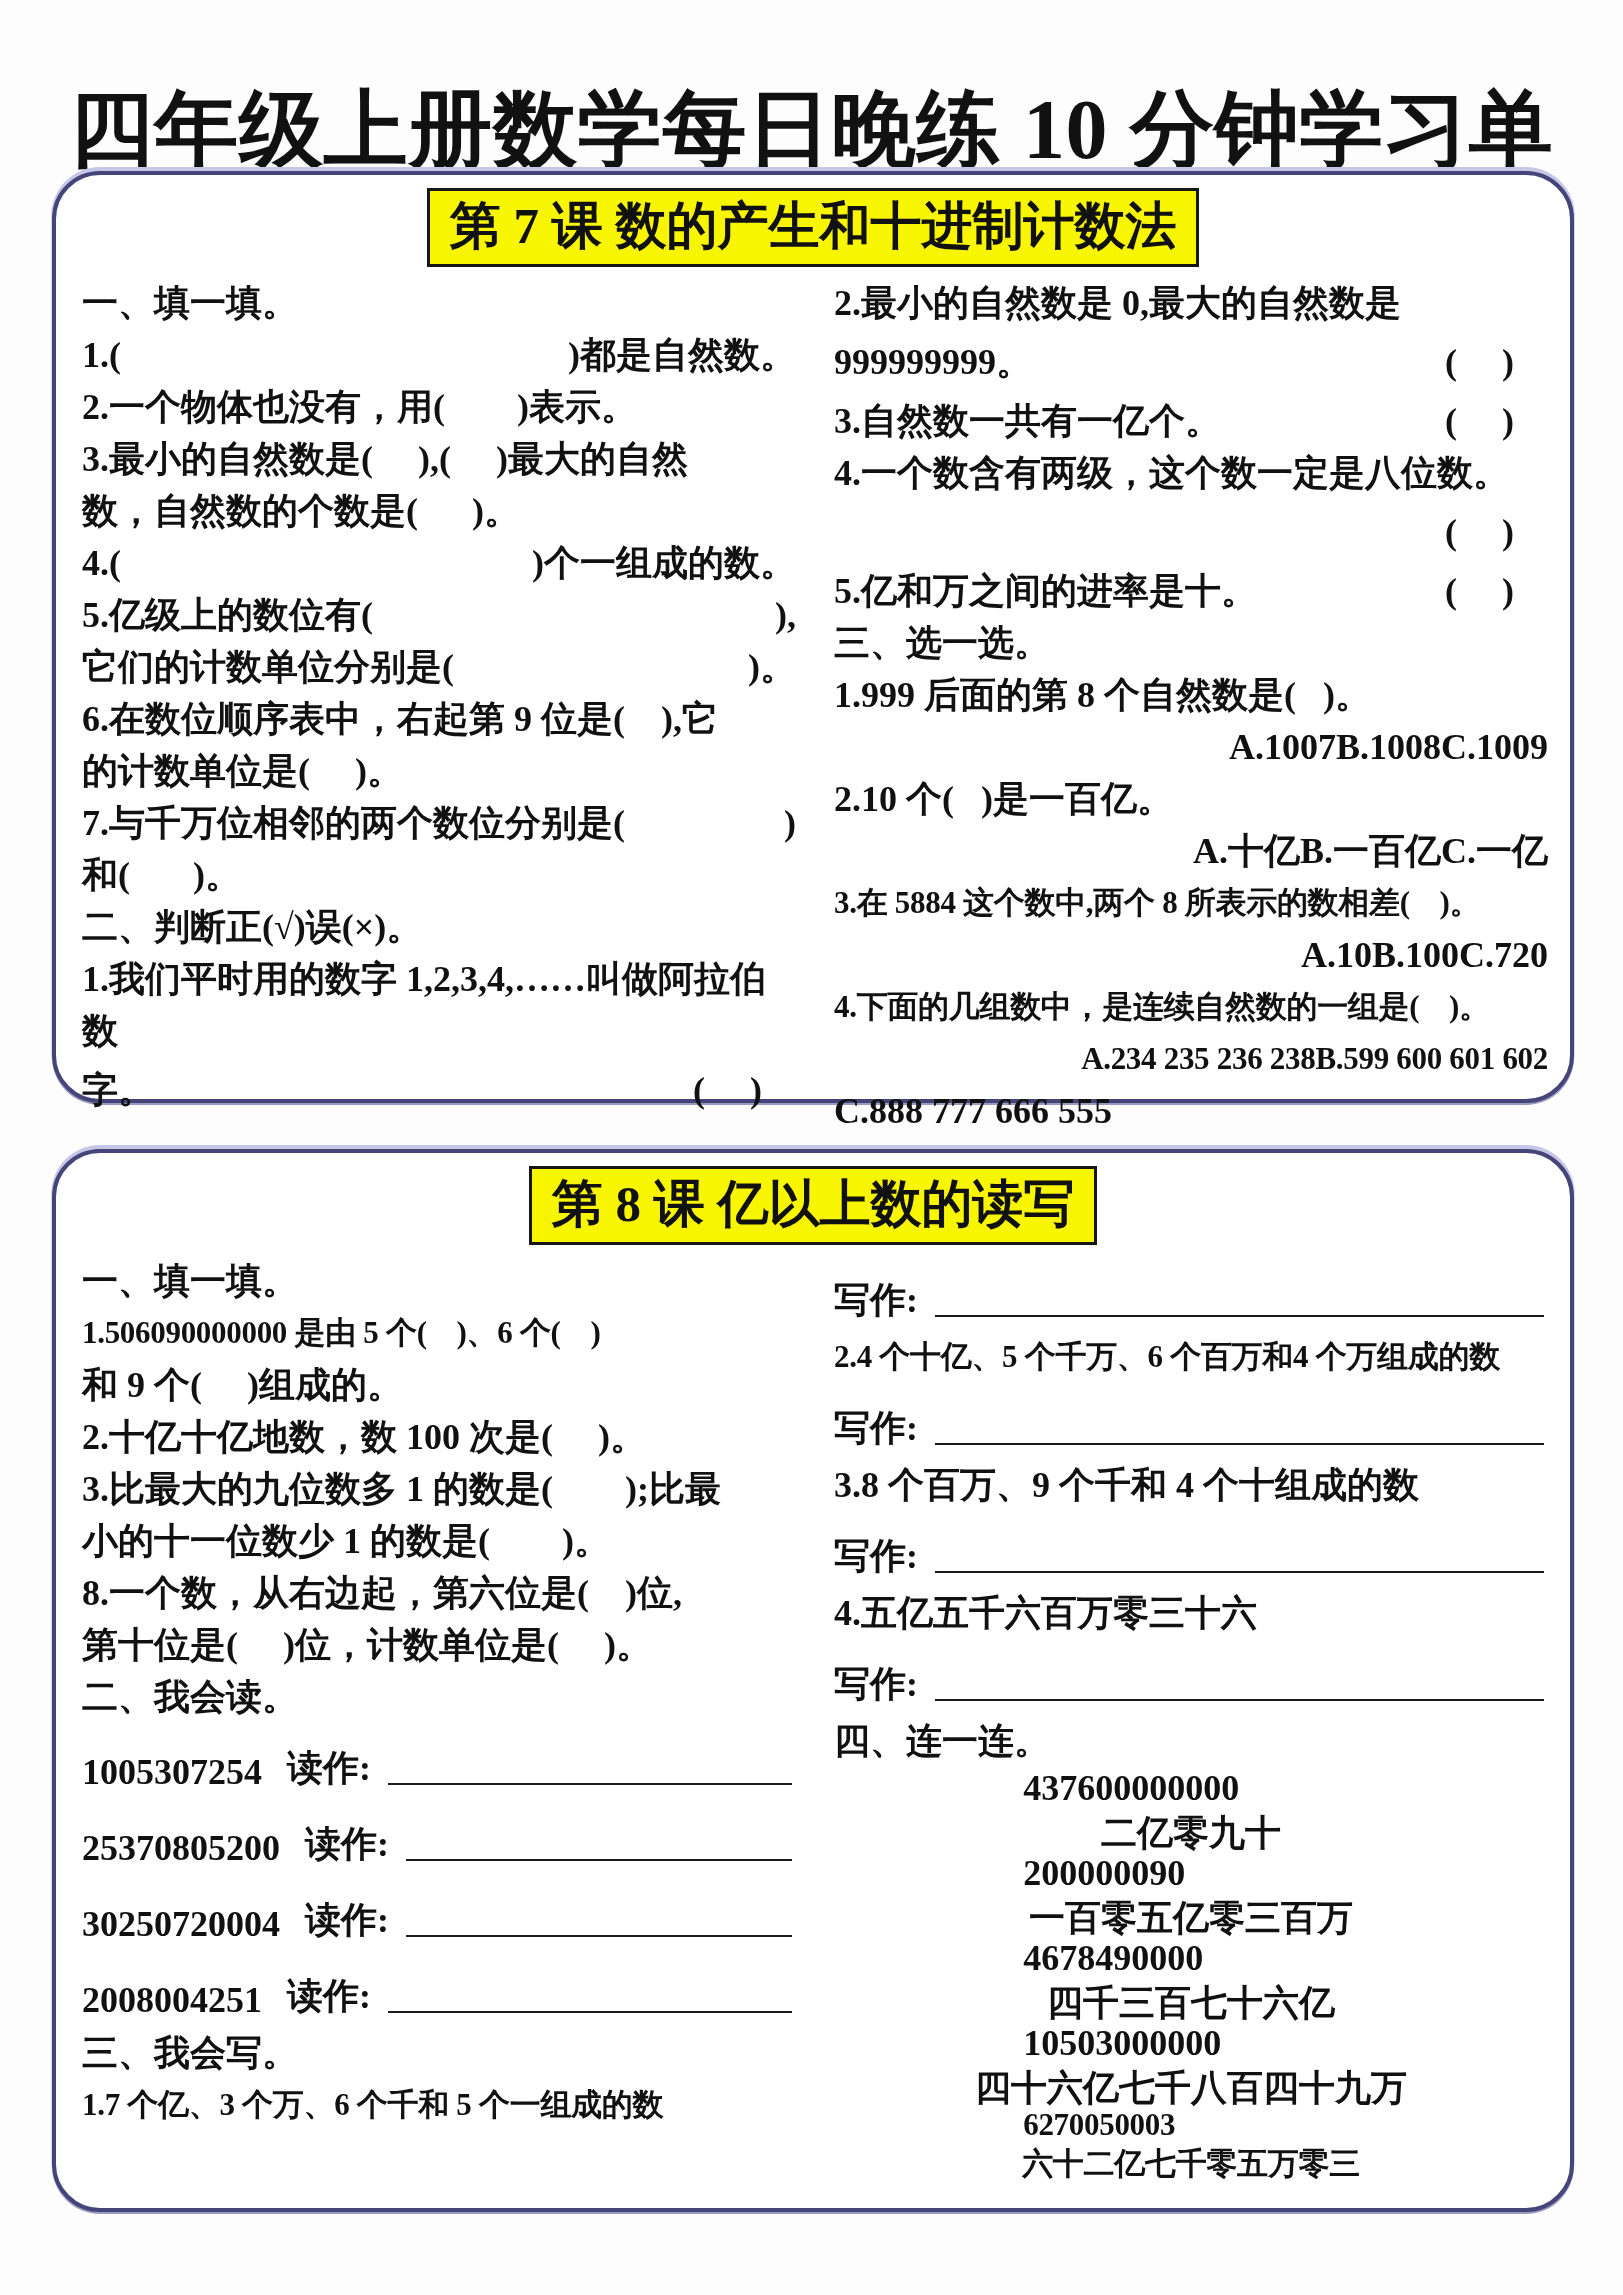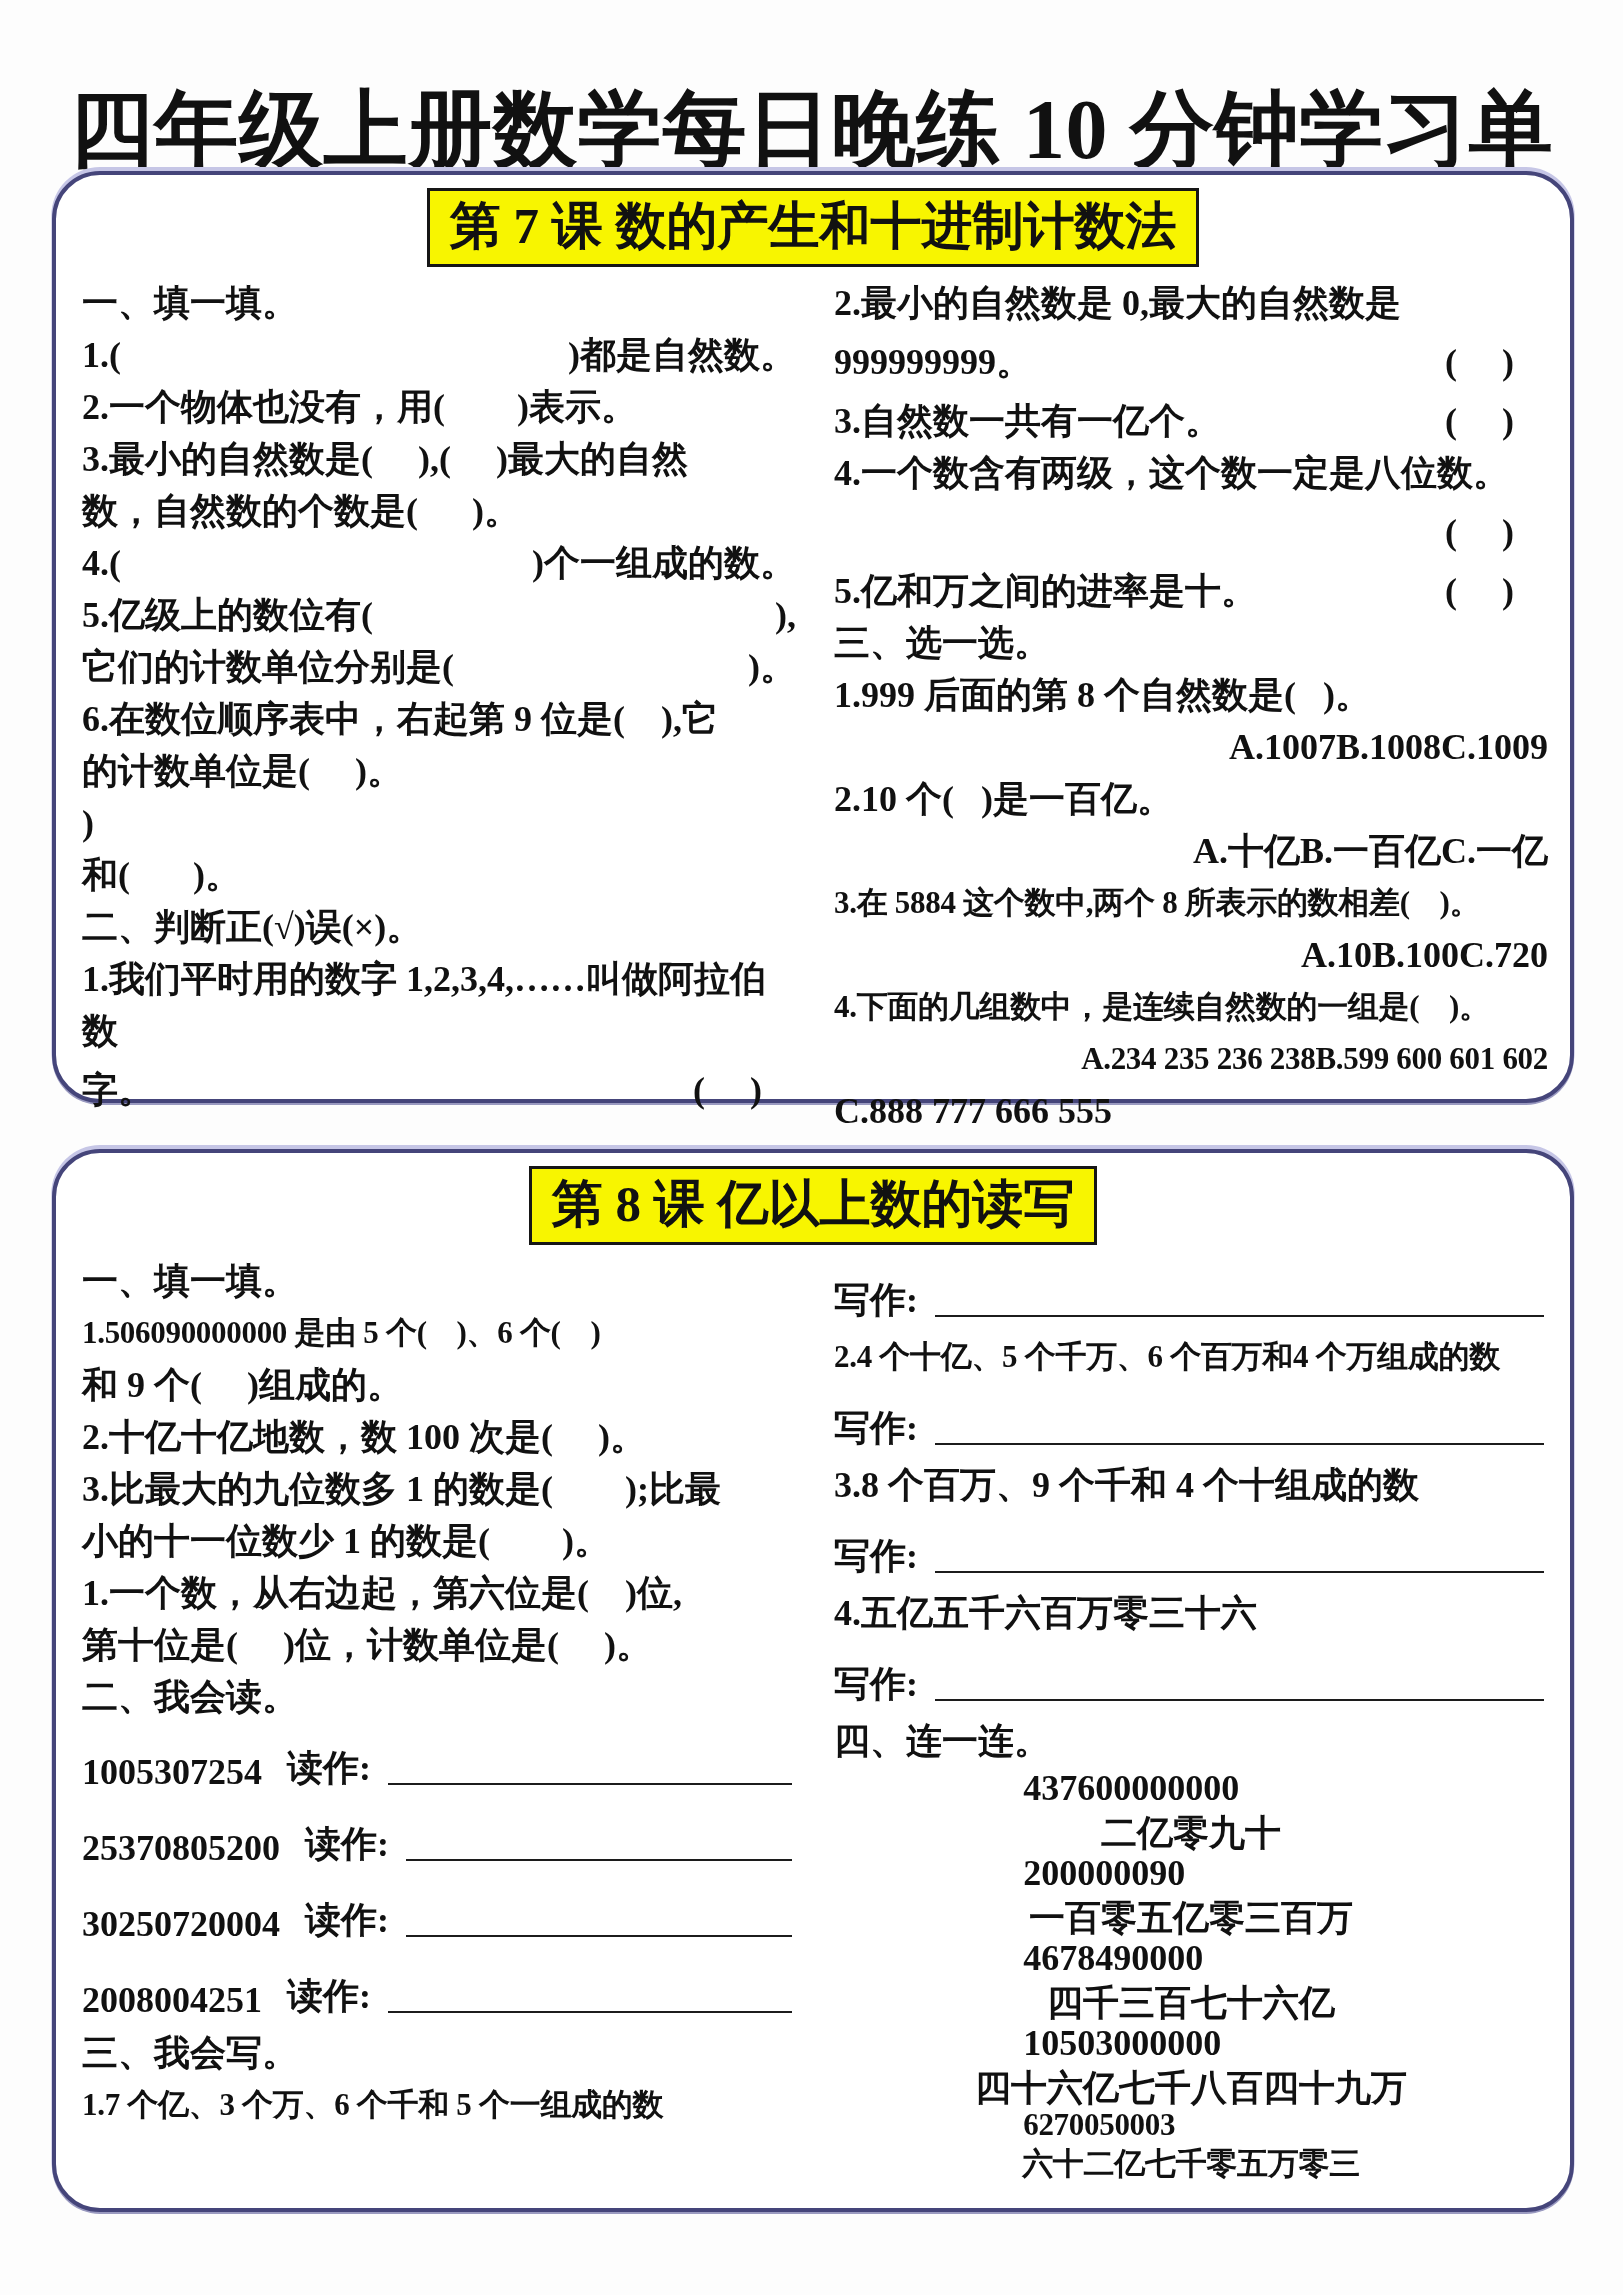--- a/index.html
+++ b/index.html
@@ -84,21 +84,21 @@
         <div class="ln">一、填一填。</div>
         <div class="ln row sp"><span class="blank-a">1.(</span><span>)都是自然数。</span></div>
         <div class="ln">2.一个物体也没有，用(        )表示。</div>
         <div class="ln">3.最小的自然数是(     ),(     )最大的自然</div>
         <div class="ln">数，自然数的个数是(      )。</div>
         <div class="ln row sp"><span class="blank-a">4.(</span><span>)个一组成的数。</span></div>
         <div class="ln row sp"><span class="blank-a">5.亿级上的数位有(</span><span>),</span></div>
         <div class="ln row sp"><span class="blank-a">它们的计数单位分别是(</span><span>)。</span></div>
         <div class="ln">6.在数位顺序表中，右起第 9 位是(    ),它</div>
         <div class="ln">的计数单位是(     )。</div>
-        <div class="ln row sp"><span>)</span></div>
+        <div class="ln row sp"><span class="blank-a">7.与千万位相邻的两个数位分别是(</span><span>)</span></div>
         <div class="ln">和(       )。</div>
         <div class="ln">二、判断正(√)误(×)。</div>
         <div class="ln">1.我们平时用的数字 1,2,3,4,……叫做阿拉伯数</div>
         <div class="ln row sp pr"><span class="blank-a">字。</span><span>(     )</span></div>
       </div>
     <div class="col">
         <div class="ln">2.最小的自然数是 0,最大的自然数是</div>
         <div class="ln row sp pr"><span class="blank-a">999999999。</span><span>(     )</span></div>
         <div class="ln row sp pr"><span class="blank-a">3.自然数一共有一亿个。</span><span>(     )</span></div>
         <div class="ln">4.一个数含有两级，这个数一定是八位数。</div>
@@ -123,21 +123,21 @@
     <div class="badge">第 8 课 亿以上数的读写</div>
   </div>
   <div class="cols">
     <div class="col">
         <div class="ln">一、填一填。</div>
         <div class="ln tight">1.506090000000 是由 5 个(    )、6 个(    )</div>
         <div class="ln">和 9 个(     )组成的。</div>
         <div class="ln">2.十亿十亿地数，数 100 次是(     )。</div>
         <div class="ln">3.比最大的九位数多 1 的数是(        );比最</div>
         <div class="ln">小的十一位数少 1 的数是(        )。</div>
-        <div class="ln">1.一个数，从右边起，第六位是(    )位,</div>
+        <div class="ln">8.一个数，从右边起，第六位是(    )位,</div>
         <div class="ln">第十位是(     )位，计数单位是(     )。</div>
         <div class="ln">二、我会读。</div>
         <div class="read"><span class="num">1005307254</span><span class="lbl">读作:</span><span class="ul"></span></div>
         <div class="read"><span class="num">25370805200</span><span class="lbl">读作:</span><span class="ul"></span></div>
         <div class="read"><span class="num">30250720004</span><span class="lbl">读作:</span><span class="ul"></span></div>
         <div class="read"><span class="num">2008004251</span><span class="lbl">读作:</span><span class="ul"></span></div>
         <div class="ln">三、我会写。</div>
         <div class="ln tight">1.7 个亿、3 个万、6 个千和 5 个一组成的数</div>
       </div>
     <div class="col">

